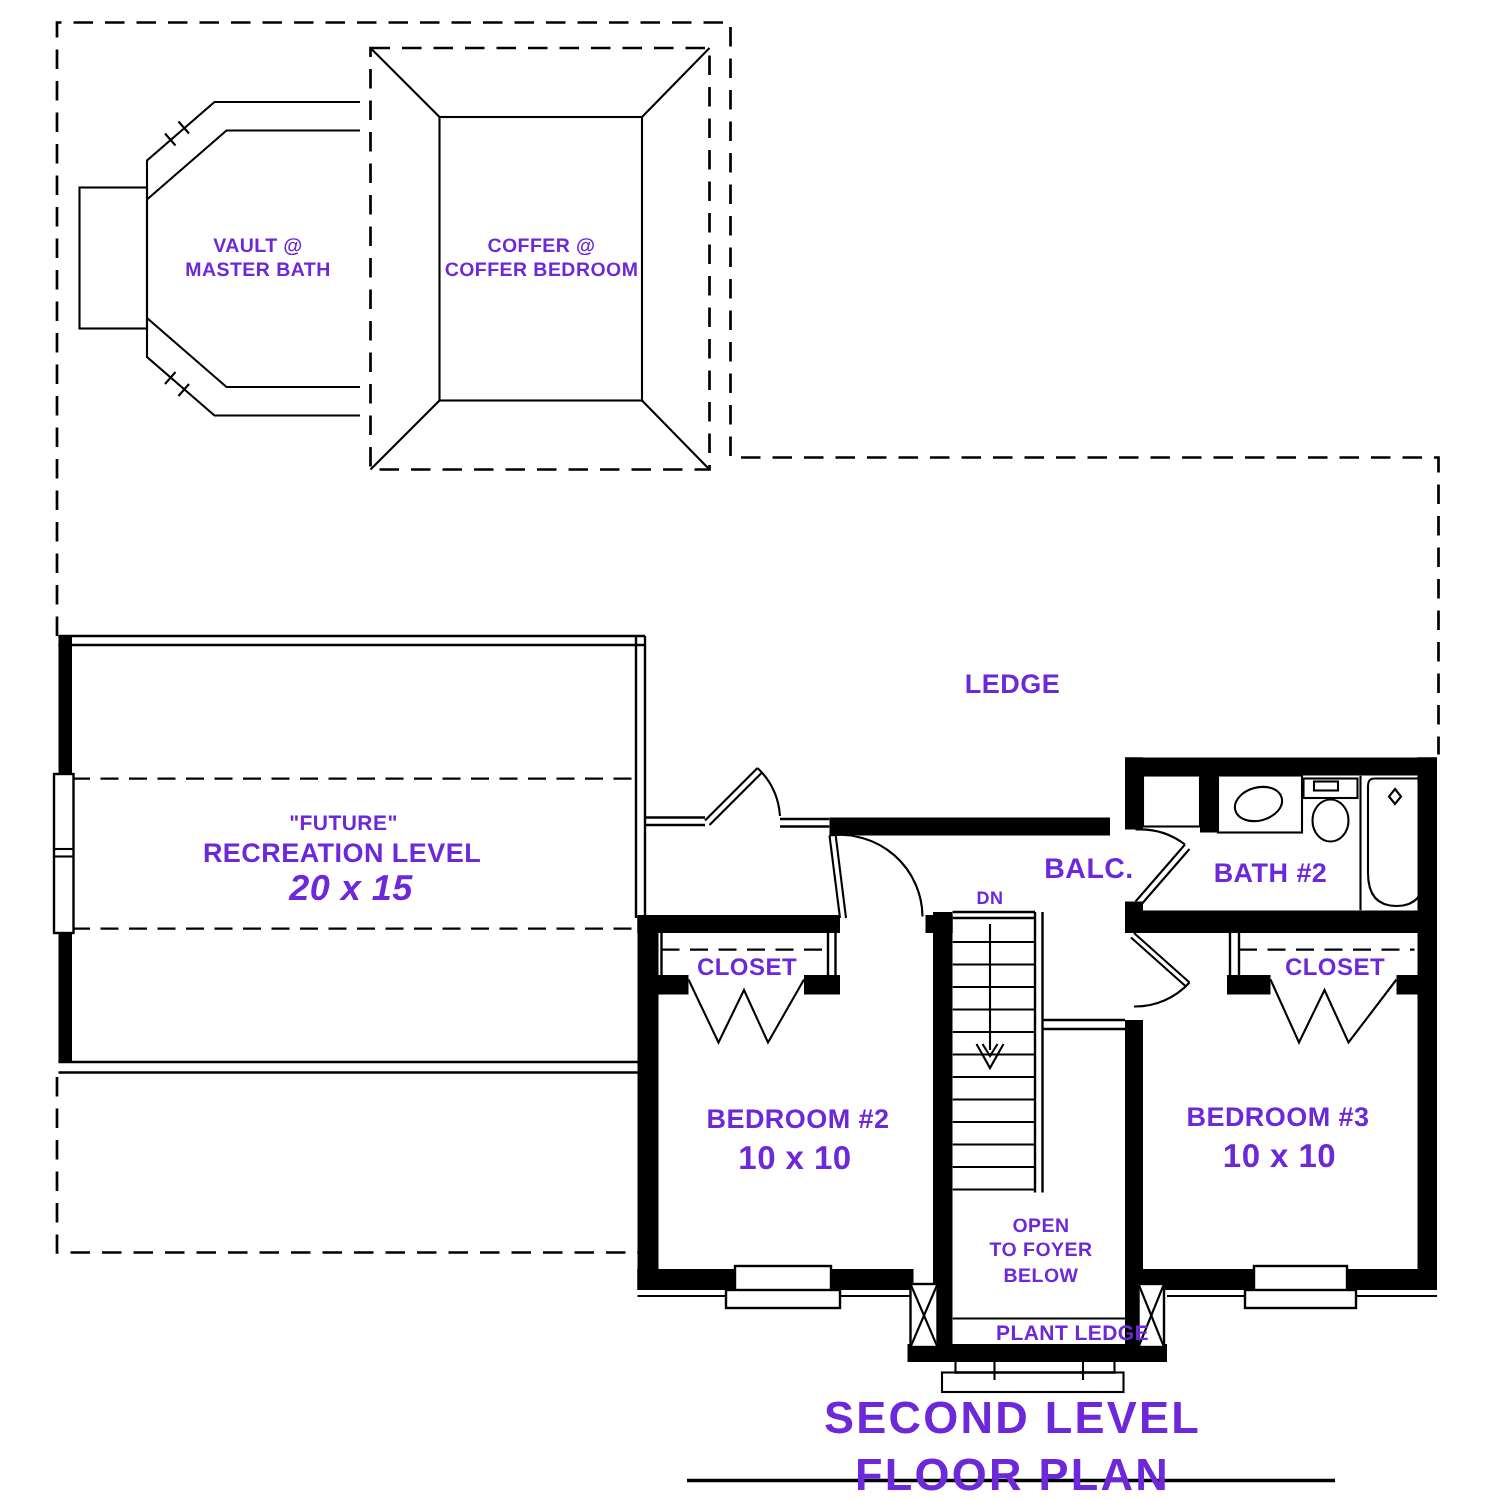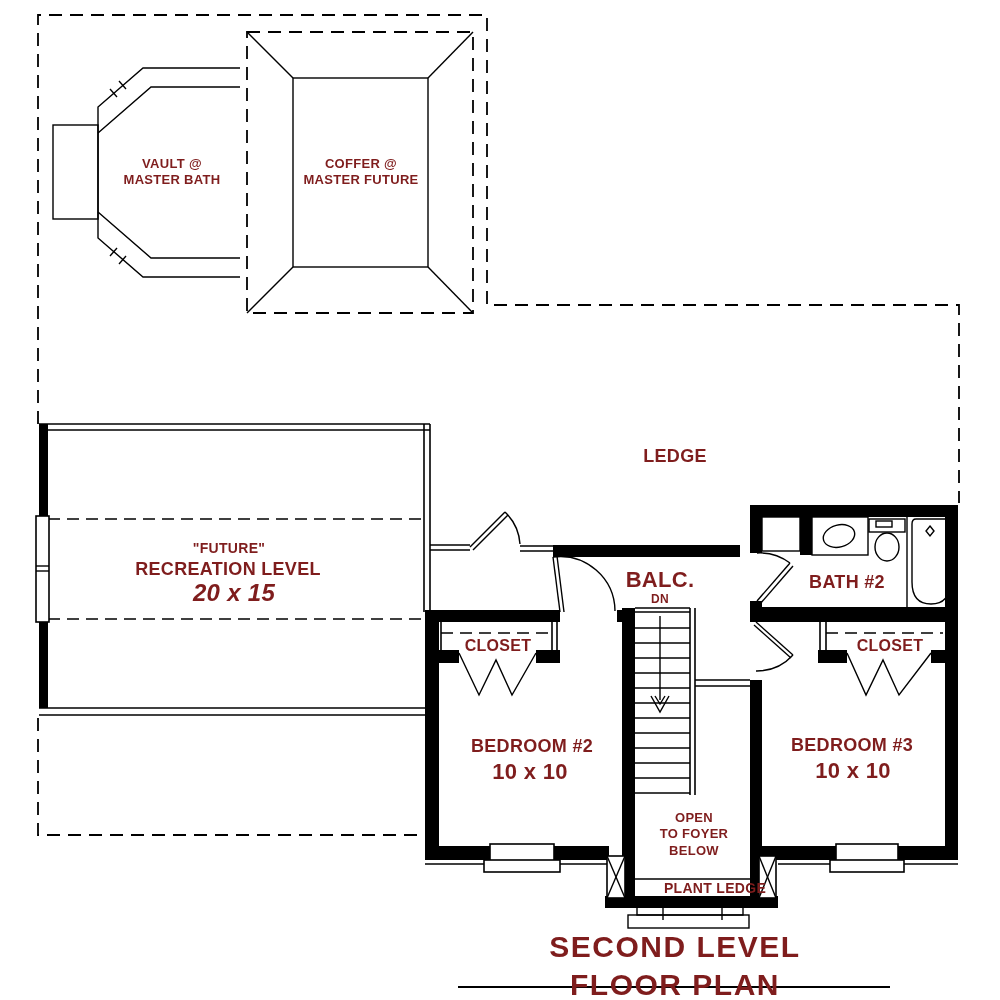--- a/index.html
+++ b/index.html
@@ -9,21 +9,21 @@
   }
   #plan-canvas svg{position:absolute;left:0;top:0;}
   .thin{stroke:#000;stroke-width:1.6;fill:none;}
   .thin2{stroke:#000;stroke-width:1.4;fill:none;}
   .dash{stroke:#000;stroke-width:1.8;fill:none;stroke-dasharray:13 8;}
   .dashthin{stroke:#000;stroke-width:1.5;fill:none;stroke-dasharray:12 7;}
   .wall{fill:#000;stroke:none;}
   .wfill{fill:#fff;stroke:#000;stroke-width:1.6;}
   .lbl{
     position:absolute;transform:translate(-50%,-50%);
-    color:#7f1d1d;font-weight:bold;text-align:center;white-space:pre-line;
+    color:#6d28d9;font-weight:bold;text-align:center;white-space:pre-line;
     line-height:1.25;letter-spacing:0.3px;
   }
   .title-lbl{letter-spacing:1.5px;}
 </style>
 </head>
 <body>
 
 <div id="plan-canvas">
 
 <svg width="1000" height="1000" viewBox="0 0 1000 1000">
@@ -199,26 +199,26 @@
   </g>
 
   <g>
     <line x1="458" y1="987" x2="890" y2="987" stroke="#000" stroke-width="2.2"></line>
   </g>
 </svg>
 
 <div class="lbl" style="left:172px;top:172px;font-size:13px;">VAULT @
 MASTER BATH</div>
 <div class="lbl" style="left:361px;top:172px;font-size:13px;">COFFER @
-MASTER FUTURE</div>
+COFFER BEDROOM</div>
 <div class="lbl" style="left:675px;top:456px;font-size:18px;">LEDGE</div>
 <div class="lbl" style="left:229px;top:549px;font-size:14px;">"FUTURE"</div>
 <div class="lbl" style="left:228px;top:569px;font-size:18px;">RECREATION LEVEL</div>
 <div class="lbl" style="left:234px;top:593px;font-size:24px;font-style:italic;">20 x 15</div>
-<div class="lbl" style="left:660px;top:580px;font-size:22px;">BALC.</div>
+<div class="lbl" style="left:726px;top:580px;font-size:19px;">BALC.</div>
 <div class="lbl" style="left:660px;top:599px;font-size:12px;">DN</div>
 <div class="lbl" style="left:847px;top:582px;font-size:18px;">BATH #2</div>
 <div class="lbl" style="left:498px;top:646px;font-size:16px;">CLOSET</div>
 <div class="lbl" style="left:890px;top:646px;font-size:16px;">CLOSET</div>
 <div class="lbl" style="left:532px;top:746px;font-size:18px;">BEDROOM #2</div>
 <div class="lbl" style="left:530px;top:772px;font-size:22px;">10 x 10</div>
 <div class="lbl" style="left:852px;top:745px;font-size:18px;">BEDROOM #3</div>
 <div class="lbl" style="left:853px;top:771px;font-size:22px;">10 x 10</div>
 <div class="lbl" style="left:694px;top:834px;font-size:13px;">OPEN
 TO FOYER

